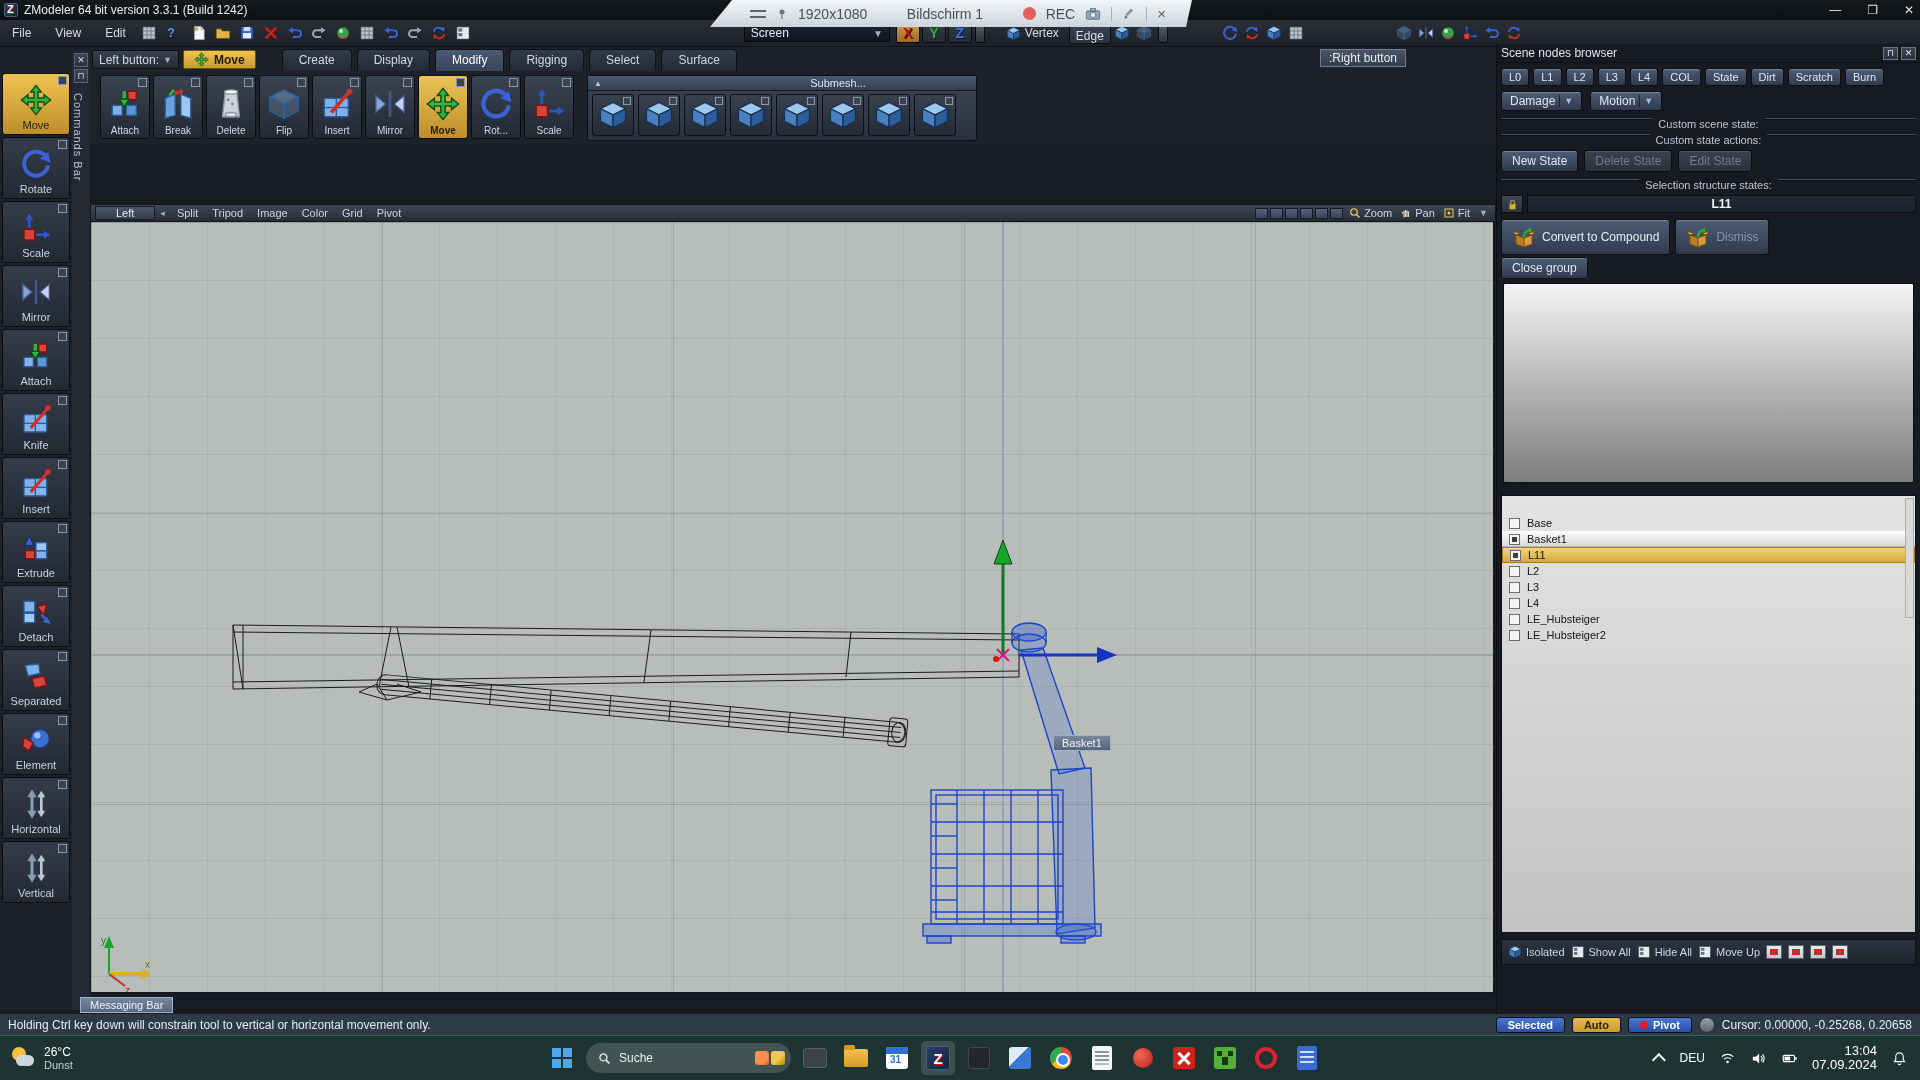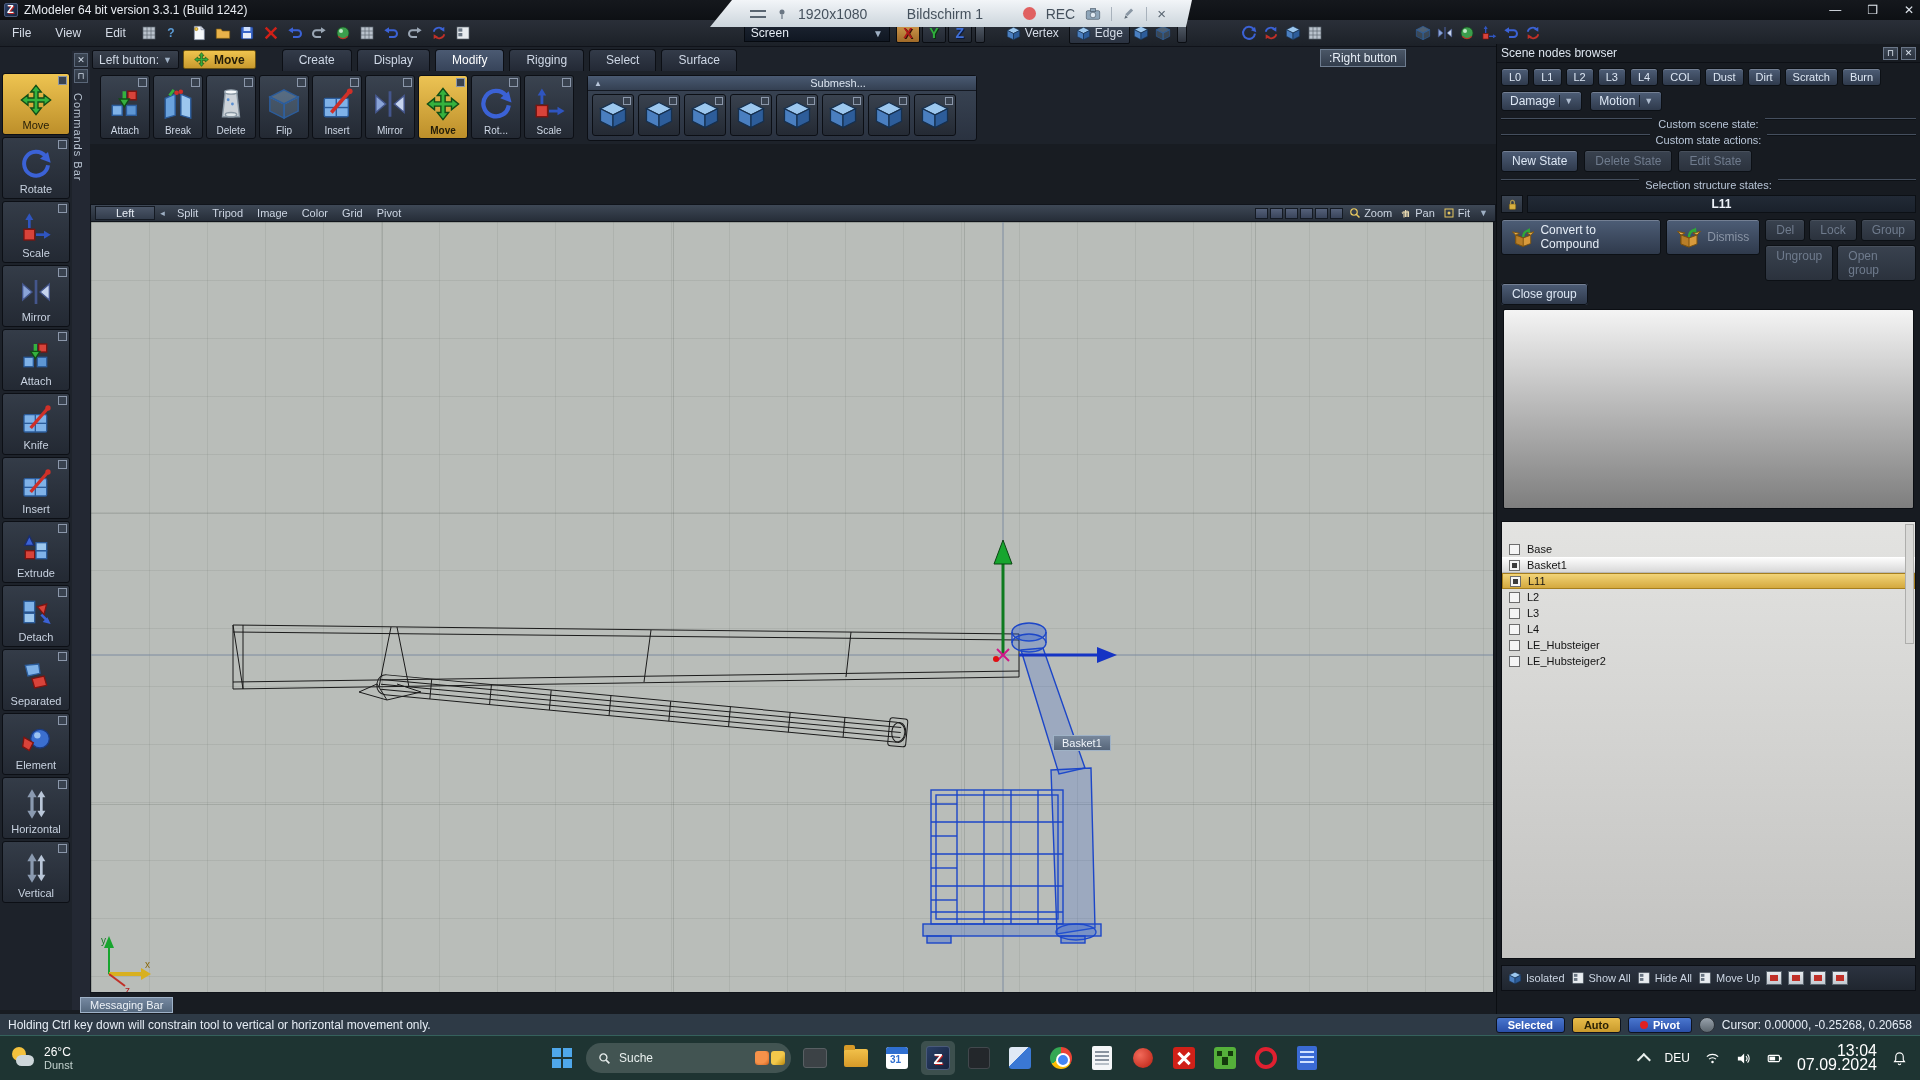--- a/index.html
+++ b/index.html
@@ -40,21 +40,21 @@
   .screen-dd { width:146px; height:18px; margin-left:270px; background:linear-gradient(#1b2330,#101722);
     border:1px solid #060a10; color:#e6ecf4; display:flex; align-items:center; padding:0 6px; font-size:12px; }
   .screen-dd .chev { margin-left:auto; color:#9fb0c4; font-size:10px;}
   .axbtn { width:24px; height:20px; display:flex;align-items:center;justify-content:center; font-weight:bold;
     font-size:14px; border:1px solid #0a0d12; background:linear-gradient(#343b46,#232933); border-radius:2px;}
   .axbtn.x { background:linear-gradient(#d09a4e,#a06a28); color:#b01818; text-shadow:1px 1px 0 #3a1208;}
   .axbtn.y { color:#2fae3c; text-shadow:1px 1px 0 #0a3410;}
   .axbtn.z { color:#3f6fd8; text-shadow:1px 1px 0 #0a1a40;}
   .vslider { width:10px; height:20px; background:linear-gradient(#555e6a,#2c323c); border:1px solid #0a0d12; border-radius:2px; margin:0 3px;}
   .tgl { display:flex; align-items:center; gap:4px; padding:0 6px; height:22px; }
-  .tgl.lit { background:linear-gradient(#3b4656,#2a3240); border:1px solid #0a0d12; border-radius:2px;}
+  .tgl.lit { background:linear-gradient(#3b4656,#2a3240); border:1px solid #0a0d12; border-radius:2px;flex-direction:column;}
 
   
   .row2 { position:absolute; left:0; top:47px; width:1496px; height:25px; background:#1d222a;
     display:flex; align-items:center; color:#cfd8e4; font-size:12px; }
   .lb-box { margin-left:92px; display:flex; align-items:center; gap:4px; height:19px;
     background:linear-gradient(#39414e,#262c36); border:1px solid #0c0f15; padding:0 6px; border-radius:2px;}
   .lb-box .chev{ font-size:9px; color:#9fb0c4;}
   .movebtn { display:flex; align-items:center; gap:5px; height:19px; padding:0 10px;
     background:linear-gradient(#f0c44e,#c89a2e); border:1px solid #6b5312; color:#231c08; font-weight:bold; border-radius:2px; margin-left:4px;}
   .movebtn svg{ width:15px; height:15px;}
@@ -216,21 +216,21 @@
     display:flex; align-items:center; gap:8px; padding:0 6px 0 12px; color:#e9efee; font-size:12px;}
   .searchpill svg{ width:13px; height:13px;}
   .searchpill .sphl { margin-left:auto; display:flex; gap:2px;}
   .sphl i { width:14px; height:14px; border-radius:3px; display:block;}
   .sphl .fox{ background:radial-gradient(circle at 40% 40%, #f6924a 55%, #c85a18);}
   .sphl .ham{ background:linear-gradient(135deg,#f2c84b 55%, #b8860b);}
   .tray { margin-left:auto; display:flex; align-items:center; gap:14px; padding-right:12px; font-size:12px;}
   .tray .chup { width:10px; height:10px; border-left:2px solid #e8eeec; border-top:2px solid #e8eeec;
     transform:rotate(45deg) translateY(3px);}
   .tray svg { width:17px; height:15px;}
-  .clock { text-align:right; font-size:16px; line-height:14px;}
+  .clock { text-align:right; font-size:13px; line-height:14px;}
 
   
   .art-start{ width:20px;height:20px; display:grid; grid-template-columns:9px 9px; grid-template-rows:9px 9px; gap:2px;}
   .art-start i{ background:#4fa7ea; display:block;}
   .t-dark1{ width:24px;height:20px; background:#3c4246; border-radius:3px; border:1px solid #585f63;}
   .t-folder{ width:24px;height:18px; background:linear-gradient(#f2c14b,#d79a28); border-radius:2px; position:relative;}
   .t-folder::before{ content:""; position:absolute; left:0; top:-4px; width:11px; height:5px; background:#d79a28; border-radius:2px 2px 0 0;}
   .t-cal{ width:22px;height:22px; background:#fff; border-radius:3px; position:relative; overflow:hidden;}
   .t-cal::before{ content:""; position:absolute; left:0; top:0; right:0; height:7px; background:#2f6fd0;}
   .t-cal::after{ content:"31"; position:absolute; left:4px; top:7px; font-size:10px; color:#2f6fd0; font-weight:bold;}
@@ -1046,21 +1046,21 @@
       </span>
     </div>
     <div class="rp-body">
       <div class="chiprow" id="state-chips">
           <span class="chip">L0</span>
           <span class="chip">L1</span>
           <span class="chip">L2</span>
           <span class="chip">L3</span>
           <span class="chip">L4</span>
           <span class="chip">COL</span>
-          <span class="chip">Dust</span>
+          <span class="chip">State</span>
           <span class="chip">Dirt</span>
           <span class="chip">Scratch</span>
           <span class="chip">Burn</span>
         </div>
       <div class="ddrow" id="panel-dds">
   <span class="dd">
     <span>Damage</span>
             <span class="dv"></span>
             <span class="chev">▼</span>
   </span>
@@ -1099,31 +1099,20 @@
               <use href="#sym-carton"></use>
             </svg>
           <span>Convert to Compound</span>
         </div>
         <div class="bigact dis">
           <svg viewBox="0 0 24 24">
               <use href="#sym-carton"></use>
             </svg>
           <span>Dismiss</span>
         </div>
-        <div class="minigrid">
-          <div class="r" id="grp-row1">
-              <span class="sbtn dis">Del</span>
-              <span class="sbtn dis">Lock</span>
-              <span class="sbtn dis">Group</span>
-            </div>
-          <div class="r" id="grp-row2">
-              <span class="sbtn dis">Ungroup</span>
-              <span class="sbtn dis">Open group</span>
-            </div>
-        </div>
       </div>
       <div class="closegrp">
         <span class="sbtn">Close group</span>
       </div>
       <div class="preview"></div>
       <div class="nodelist" id="node-list">
         <div class="nscroll"></div>
 
   <div class="nrow">
     <span class="cb"></span>

